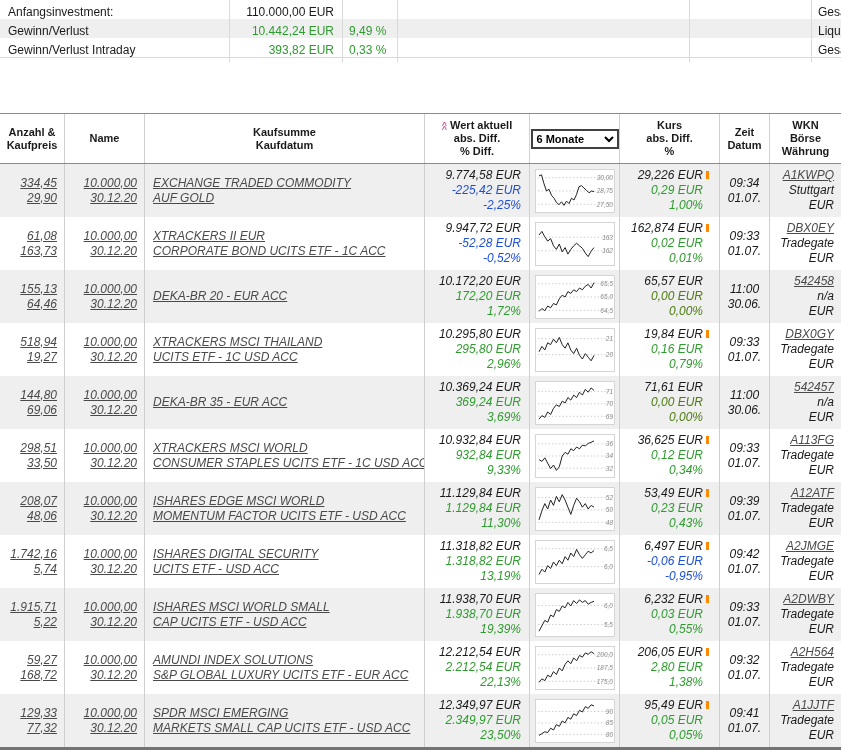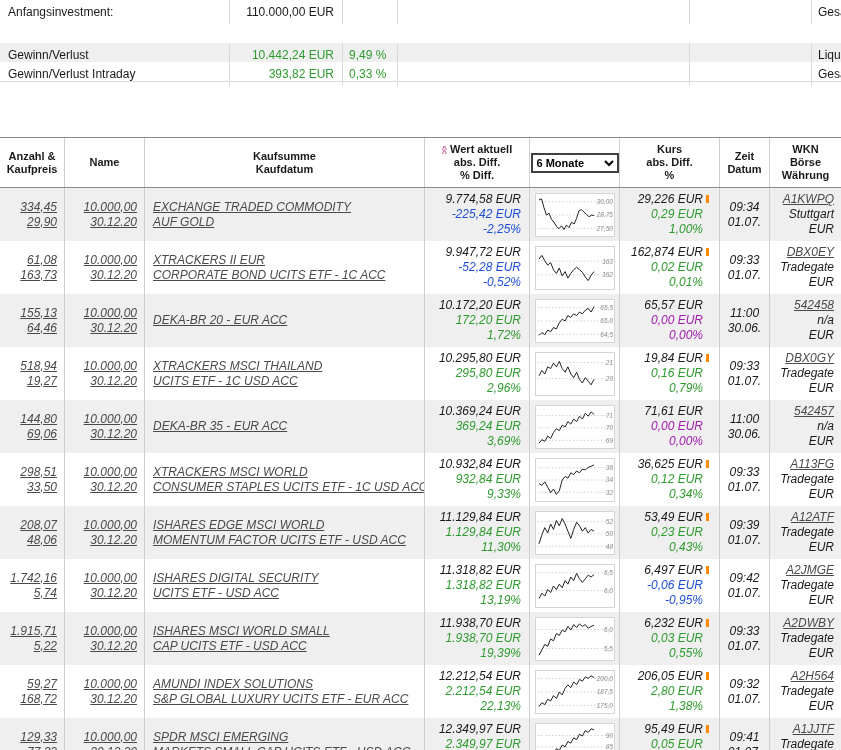--- a/index.html
+++ b/index.html
@@ -12,21 +12,21 @@
   }
   a { color:#4a4a4a; text-decoration:underline; cursor:pointer; }
 
   
   .summary { border-bottom:1px solid #d9d9d9; }
   .srow {
     display:grid;
     grid-template-columns:230px 113px 55px 292px 122px 29px;
     height:19px; align-items:stretch;
   }
-  .srow:nth-child(2){ background:#efefef;margin-top:24px; }
+  .srow:nth-child(2){ background:#efefef; }
   .sc { display:flex; align-items:center; border-right:1px solid #d9d9d9; padding:12px 8px; overflow:hidden; white-space:nowrap; }
   .sc.val { justify-content:flex-end; }
   .sc.pct { padding-left:6px; }
   .sc.frag { border-right:none; padding-left:6px; }
   .green { color:#2e9b2e; }
 
   .gap55 { height:55px; }
 
   
   .grid8 { display:grid; grid-template-columns:65px 80px 280px 105px 90px 100px 50px 71px; }
@@ -62,21 +62,21 @@
   .td.num { align-items:flex-end; padding-right:7px; }
   .td.name-cell { align-items:flex-start; padding:0 8px; }
   .td.name-cell a { display:block; white-space:nowrap; }
   .td.wert-cell { align-items:flex-end; padding-right:8px; }
   .td.chart-cell { align-items:center; }
   .td.kurs-cell { align-items:flex-end; padding-right:16px; position:relative; }
   .td.zeit-cell { align-items:center; text-align:center; }
   .td.wkn-cell { align-items:flex-end; padding-right:7px; text-align:right; }
   .pos { color:#2e9b2e; }
   .neg { color:#1d4ed8;text-align:center; }
-  .flat { color:#a21caf; }
+  .flat { color:#4d7c0f; }
   .rt-bar { position:absolute; right:10px; top:7px; width:3px; height:8px; background:#ff8a00; }
   .chart-box { width:80px; height:44px; background:#fff; border:1px solid #d5d5d5; cursor:pointer; }
   .chart-box svg { display:block; }
 </style>
 </head>
 <body>
 
 <div class="summary">
   <div class="srow">
     <div class="sc">Anfangsinvestment:</div>

